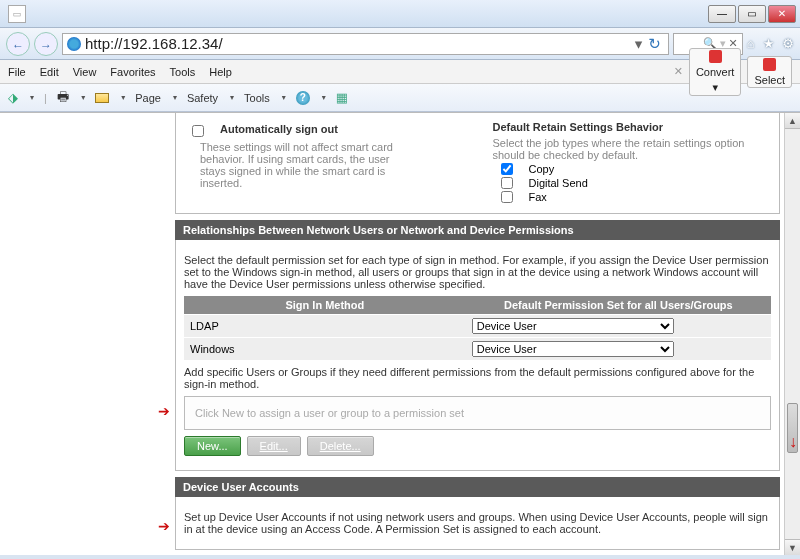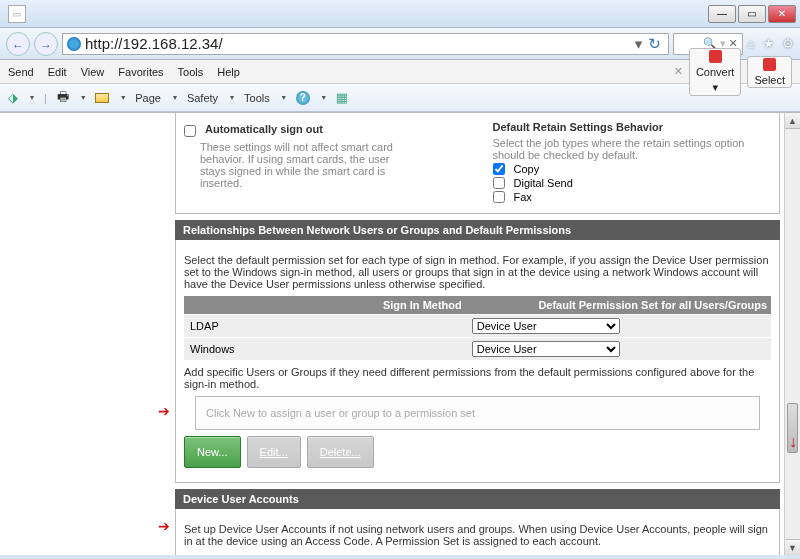--- a/index.html
+++ b/index.html
@@ -64,36 +64,36 @@
   .scrollbar{width:16px;background:#eee;border-left:1px solid #ccc;position:relative;}
   .scroll-arrow{height:16px;background:linear-gradient(#f6f6f6,#ddd);border-bottom:1px solid #bbb;display:flex;align-items:center;justify-content:center;color:#555;font-size:9px;}
   .scroll-arrow.bot{position:absolute;bottom:0;left:0;right:0;border-top:1px solid #bbb;border-bottom:none;}
   .scroll-thumb{position:absolute;left:2px;right:2px;top:290px;height:50px;background:linear-gradient(#ddd,#bbb);border:1px solid #999;border-radius:2px;}
   .section-header{
     background:#5a5a5a;color:#fff;font-weight:bold;padding:4px 8px;font-size:11px;
   }
   .panel{border:1px solid #bbb;border-top:none;padding:8px;background:#fff;}
   .subhead{font-weight:bold;color:#333;margin-bottom:4px;}
   .grey{color:#888;}
-  .checkbox-row{display:flex;align-items:center;gap:9px;margin:2px 0;}
+  .checkbox-row{display:flex;align-items:center;gap:16px;margin:2px 8px;}
   .checkbox-row input{width:12px;height:12px;}
   .two-col{display:flex;gap:30px;}
   .two-col .col{flex:1;}
   .instr{color:#333;margin:6px 0;}
   table.perm{width:100%;border-collapse:collapse;margin-top:4px;}
-  table.perm th{background:#8a8a8a;color:#fff;text-align:right;padding:3px 4px;font-weight:bold;font-size:11px;}
+  table.perm th{background:#8a8a8a;color:#fff;text-align:center;padding:3px 4px;font-weight:bold;font-size:11px;}
   table.perm td{background:#eee;padding:3px 6px;border-top:1px solid #fff;}
-  select{font-size:11px;width:148px;}
+  select{font-size:11px;width:202px;}
   .sublabel{color:#333;margin:6px 0 4px;}
   .placeholder-box{
-    border:1px solid #bbb;padding:10px 10px;color:#aaa;background:#fdfdfd;margin:6px 11px;
+    border:1px solid #bbb;padding:10px 10px;color:#aaa;background:#fdfdfd;margin:6px 0;
   }
   .btnrow{display:flex;gap:6px;margin:6px 0;align-items:center;}
   .btn{
-    padding:9px 12px;border:1px solid #2c7a2c;border-radius:2px;font-size:11px;color:#fff;
+    padding:3px 12px;border:1px solid #2c7a2c;border-radius:2px;font-size:11px;color:#fff;
     background:linear-gradient(#7bc47b,#4aa04a);
     box-shadow:inset 0 1px 0 rgba(255,255,255,.4);
   }
   .btn.dis{
     background:linear-gradient(#d6d6d6,#c8c8c8);color:#fff;border-color:#aaa;text-decoration:underline;
   }
   .red-arrow{
     position:absolute;color:#c11;font-size:14px;left:158px;
   }
   .red-arrow.r1{top:290px;}
@@ -130,21 +130,21 @@
     <span>✕</span>
   </div>
   <div class="chrome-icons">
     <span>⌂</span>
     <span>★</span>
     <span>⚙</span>
   </div>
 </div>
 
 <div class="menubar">
-  <span>Send</span>
+  <span>File</span>
   <span>Edit</span>
   <span>View</span>
   <span>Favorites</span>
   <span>Tools</span>
   <span>Help</span>
   <div class="right">
     <span style="color:#999;">✕</span>
     <span class="ribbonbtn">
         <span class="pdf"></span>
         <span>Convert</span>
@@ -204,21 +204,21 @@
           <div class="checkbox-row">
               <input type="checkbox" style="">
               <span>Fax</span>
             </div>
         </div>
       </div>
     </div>
 
     <div class="spacer"></div>
 
-    <div class="section-header">Relationships Between Network Users or Groups and Default Permissions</div>
+    <div class="section-header">Relationships Between Network Users or Network and Device Permissions</div>
     <div class="panel">
       <div class="instr">Select the default permission set for each type of sign in method. For example, if you assign the Device User permission set to the Windows sign-in method, all users or groups that sign in at the device using a network Windows account will have the Device User permissions unless otherwise specified.</div>
       <table class="perm">
         <tbody>
             <tr>
           <th style="width:48%;">Sign In Method</th>
           <th>Default Permission Set for all Users/Groups</th>
         </tr>
         <tr>
           <td>LDAP</td>

